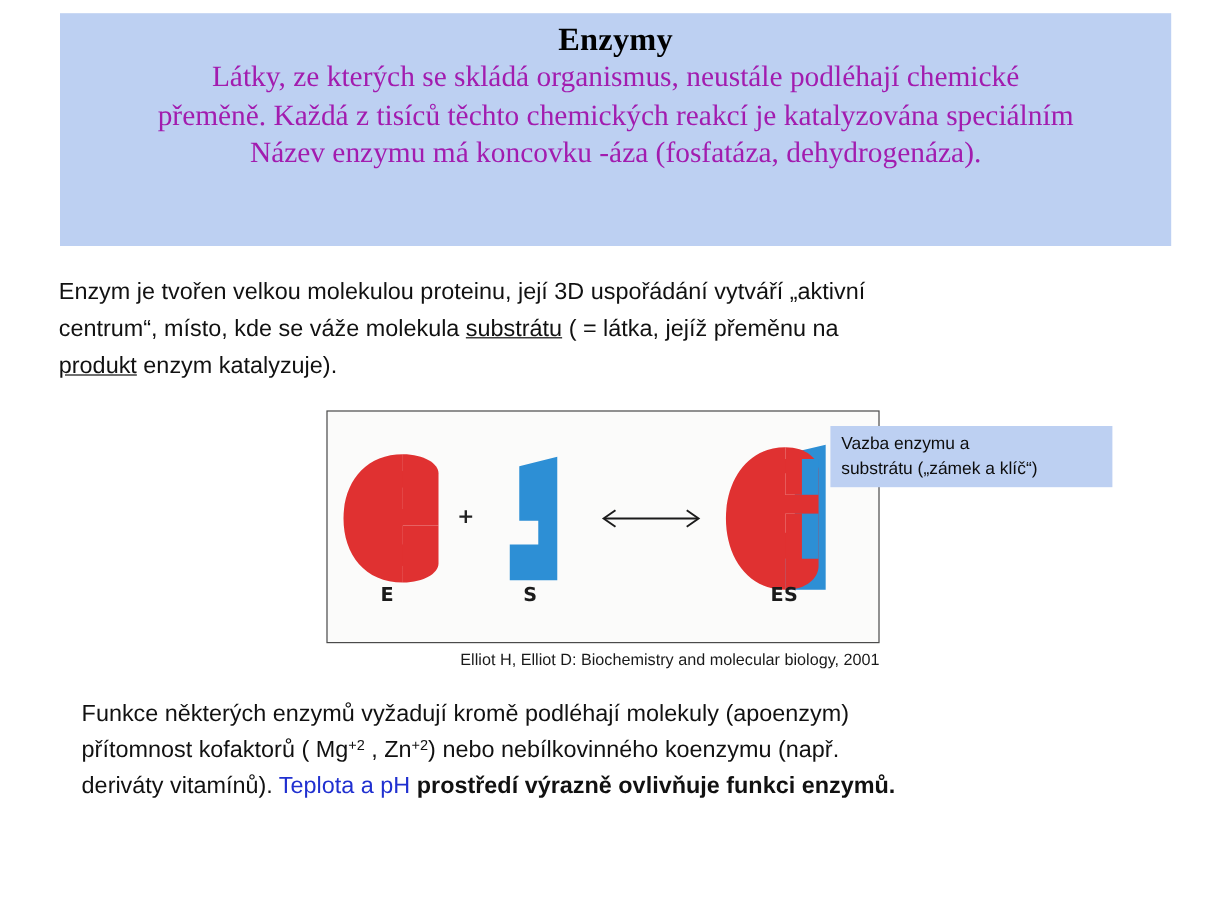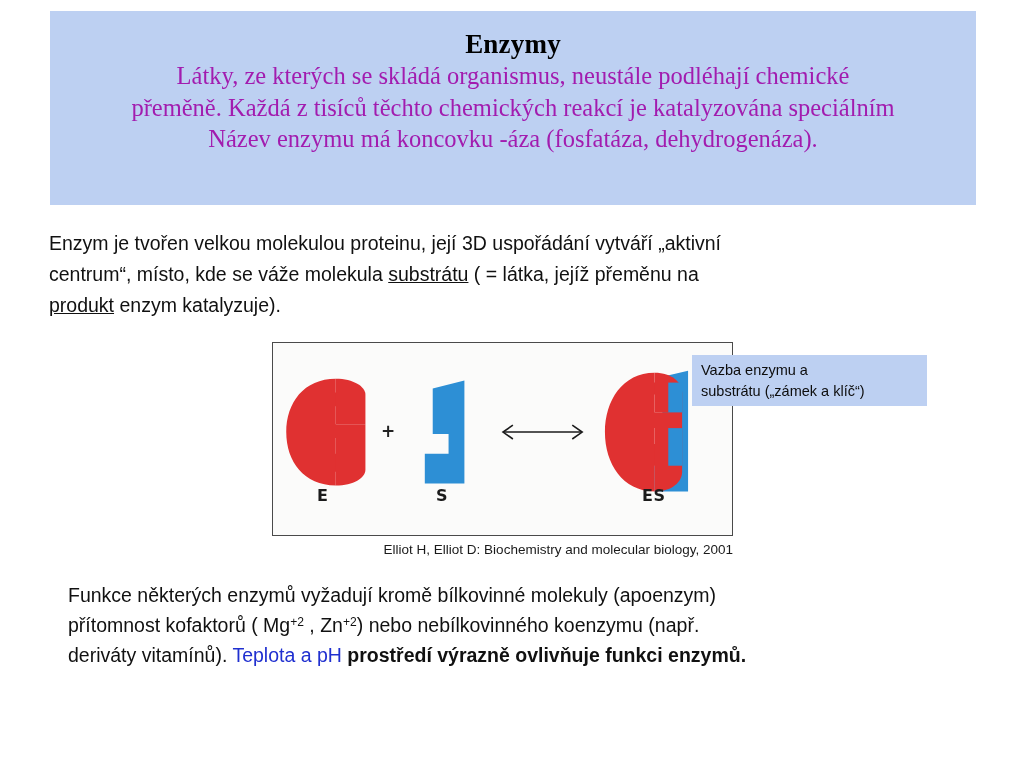--- a/index.html
+++ b/index.html
@@ -19,21 +19,21 @@
 
   
   #header-banner {
     position: absolute;
     left: 50px;
     top: 11px;
     width: 926px;
     height: 194px;
     background: #bdd0f2;
     box-sizing: border-box;
-    padding-top: 17px;
+    padding-top: 6px;
   }
   #header-title {
     font-family: "Liberation Serif", serif;
     font-weight: bold;
     font-size: 27px;
     line-height: 32px;
     text-align: center;
     color: #000;
     margin: 0;
     letter-spacing: 0.2px;
@@ -234,20 +234,20 @@
 </div>
 
 <div id="callout-box">
   <span class="ln">Vazba enzymu a</span>
   <span class="ln">substrátu („zámek a klíč“)</span>
 </div>
 
 <div id="figure-citation">Elliot H, Elliot D: Biochemistry and molecular biology, 2001</div>
 
 <div id="bottom-paragraph">
-  <span class="ln">Funkce některých enzymů vyžadují kromě bílkovinné molekuly (apoenzym)</span>
+  <span class="ln">Funkce některých enzymů vyžadují kromě podléhají molekuly (apoenzym)</span>
   <span class="ln">
     <span>přítomnost kofaktorů ( Mg</span><sup>+2</sup><span> , Zn</span><sup>+2</sup><span>) nebo nebílkovinného koenzymu (např.</span>
   </span>
   <span class="ln">
     <span>deriváty vitamínů). </span><span class="hl-blue">Teplota a pH</span><span class="b"> prostředí výrazně ovlivňuje funkci enzymů.</span>
   </span>
 </div>
 
 </body></html>

